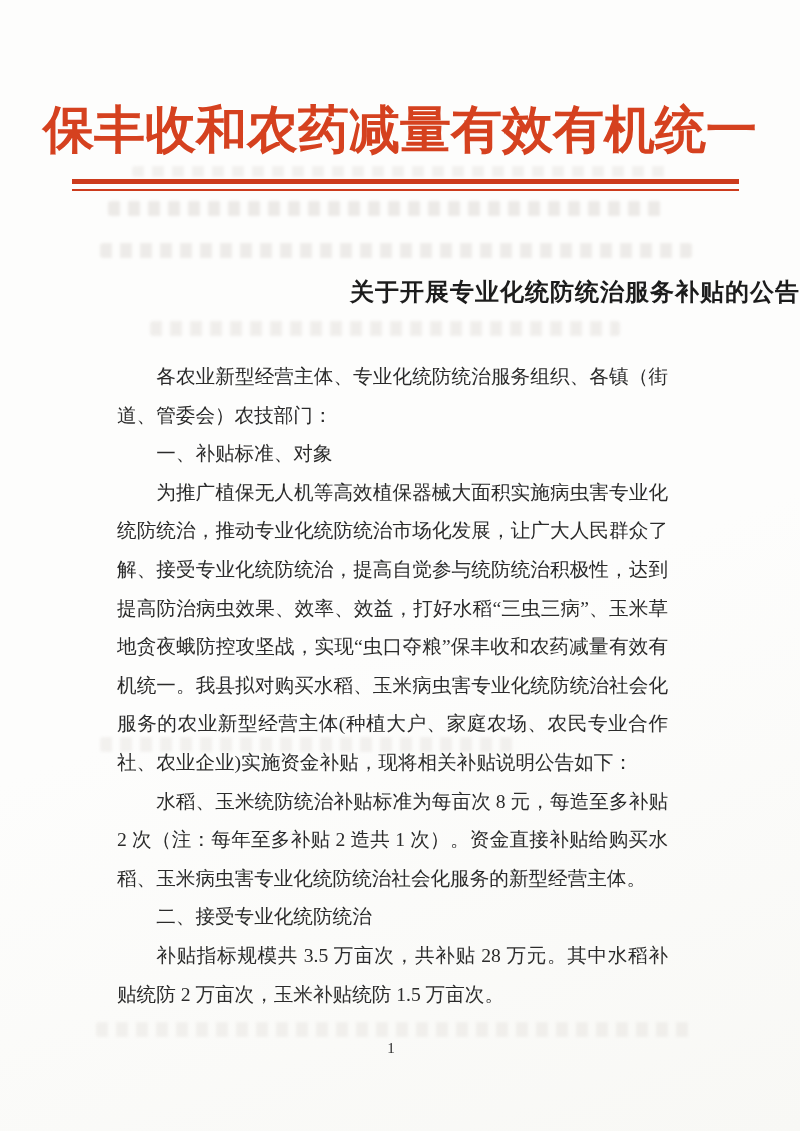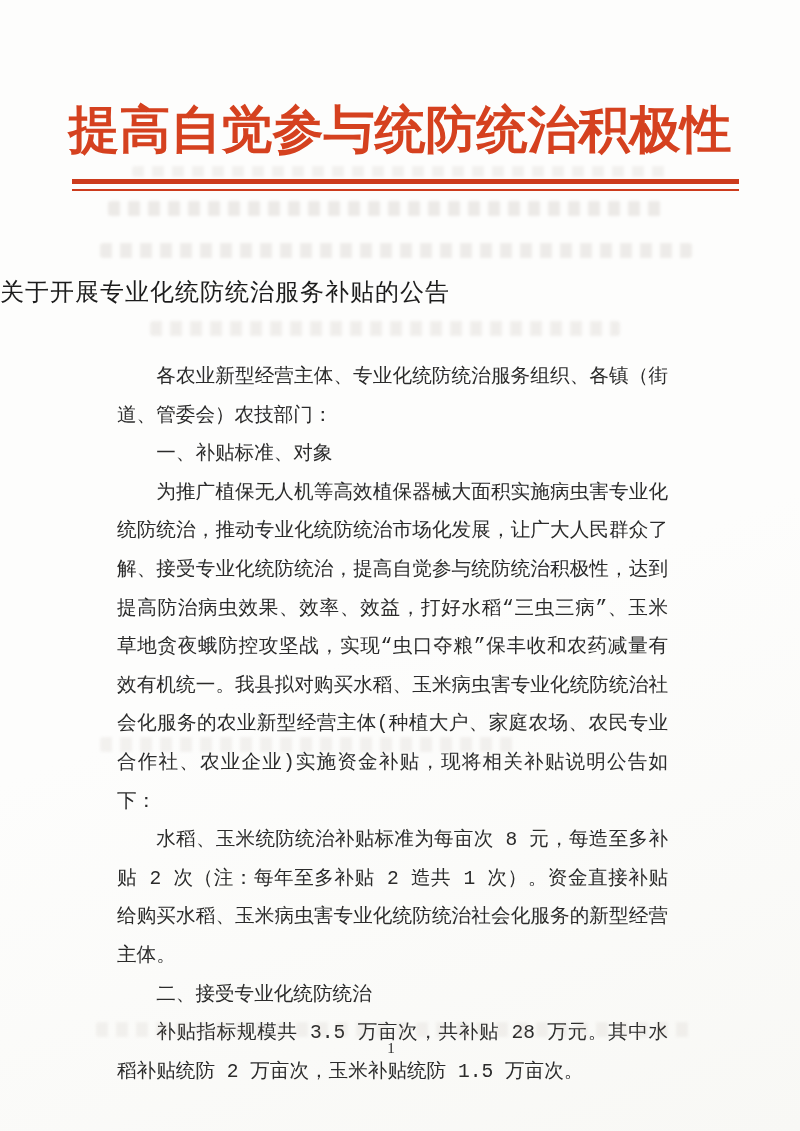--- a/index.html
+++ b/index.html
@@ -24,34 +24,34 @@
     color:var(--red-letterhead);
     letter-spacing:0px;
     white-space:nowrap;
   }
   
   .rule-thick{position:absolute;top:179px;left:72px;width:667px;height:5px;background:var(--red-rule);}
   .rule-thin{position:absolute;top:189px;left:72px;width:667px;height:2px;background:var(--red-rule);}
   
   .doc-title{
     position:absolute;top:276px;left:0;right:0;
-    text-align:left;
-    font-size:24px;font-weight:normal;color:#1c1c1c;
+    text-align:right;
+    font-size:24px;font-weight:bold;color:#1c1c1c;
     letter-spacing:1px;
     white-space:nowrap;
   }
   
   .body-text{
     position:absolute;top:358px;left:117px;width:551px;
     font-size:19.6px;line-height:38.6px;
     color:var(--ink);
     text-align:justify;
     text-justify:inter-character;
   }
-  .body-text p{margin:0;text-indent:2em;font-family:Liberation Mono, monospace;}
+  .body-text p{margin:0;text-indent:2em;}
   
   .page-number{
     position:absolute;top:1040px;left:0;right:18px;
     text-align:center;
     font-size:15px;color:#2e2e2e;
     font-family:"Liberation Serif","DejaVu Serif",serif;
   }
   
   .ghost{
     position:absolute;height:15px;border-radius:3px;
@@ -64,21 +64,21 @@
   .g2{left:100px;top:243px;width:592px;opacity:.15;}
   .g3{left:150px;top:321px;width:470px;opacity:.13;}
   .g4{left:100px;top:737px;width:420px;opacity:.10;}
   .g5{left:96px;top:1022px;width:600px;opacity:.09;}
 </style>
 </head>
 <body>
 
 <div class="page">
 
-  <div class="letterhead">提高自觉参与统防统治积极性</div>
+  <div class="letterhead">保丰收和农药减量有效有机统一</div>
 
   <div class="ghost g0"></div>
 
   <div class="rule-thick"></div>
   <div class="rule-thin"></div>
 
   <div class="ghost g1"></div>
   <div class="ghost g2"></div>
 
   <div class="doc-title">关于开展专业化统防统治服务补贴的公告</div>

